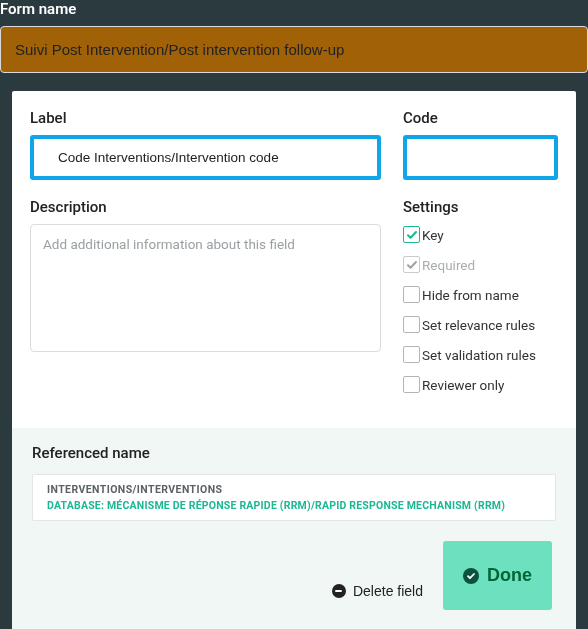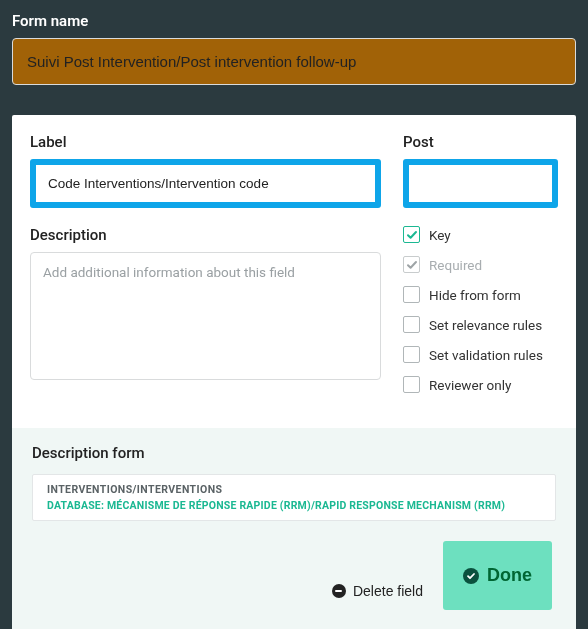--- a/index.html
+++ b/index.html
@@ -4,21 +4,20 @@
 <style>
   * { box-sizing: border-box; margin: 0; padding: 0; }
   body {
     font-family: -apple-system, BlinkMacSystemFont, "Segoe UI", Roboto, Helvetica, Arial, sans-serif;
     background: #2b3a3f;
     width: 588px;
     height: 629px;
     overflow: hidden;
   }
   .outer {
-    padding: 12px;
   }
   .form-name-label {
     color: #fff;
     font-weight: 600;
     font-size: 15px;
     margin-bottom: 8px;
   }
   .form-name-input {
     width: 100%;
     background: #a16207;
@@ -49,23 +48,23 @@
   .col-label { flex: 1; }
   .col-code  { width: 155px; }
   .field-label {
     font-size: 15px;
     color: #222;
     margin-bottom: 8px;
     font-weight: 500;
   }
   .text-input {
     width: 100%;
-    border: 6px solid #0ea5e9;
+    border: 4px solid #0ea5e9;
     border-radius: 3px;
-    padding: 11px 12px;
+    padding: 11px 24px;
     font-size: 13.5px;
     color: #222;
   }
   .row2 {
     display: flex;
     gap: 22px;
     margin-top: 18px;
   }
   .col-desc { flex: 1; }
   .col-settings { width: 155px; }
@@ -83,21 +82,21 @@
   .textarea::placeholder { color: #9aa0a3; }
   .settings-title {
     font-size: 15px;
     font-weight: 500;
     color: #222;
     margin-bottom: 10px;
   }
   .check-row {
     display: flex;
     align-items: center;
-    gap: 9px;
+    gap: 2px;
     margin-bottom: 13px;
     cursor: pointer;
   }
   .check-row.disabled { cursor: default; }
   .checkbox {
     width: 17px;
     height: 17px;
     border: 1.5px solid #b0b6b8;
     border-radius: 2px;
     display: inline-flex;
@@ -214,31 +213,32 @@
 </div>
 
 <div class="panel">
 
   <div class="row1">
     <div class="col-label">
       <div class="field-label">Label</div>
       <input class="text-input" type="text" value="Code Interventions/Intervention code" style="">
     </div>
     <div class="col-code">
-      <div class="field-label">Post</div>
+      <div class="field-label">Code</div>
       <input class="text-input" type="text" value="" style="">
     </div>
   </div>
 
   <div class="row2">
     <div class="col-desc">
       <div class="field-label">Description</div>
       <textarea class="textarea" placeholder="Add additional information about this field" style=""></textarea>
     </div>
     <div class="col-settings">
+      <div class="settings-title">Settings</div>
 
       <div class="check-row">
         <span class="checkbox checked-teal">
           <svg viewBox="0 0 12 12">
               <path d="M2 6.2 L4.6 8.8 L10 3" stroke="#1bb892" stroke-width="2" fill="none" stroke-linecap="round" stroke-linejoin="round"></path>
             </svg>
         </span>
         <span class="chk-label">Key</span>
       </div>
 
@@ -246,42 +246,42 @@
         <span class="checkbox">
           <svg viewBox="0 0 12 12">
               <path d="M2 6.2 L4.6 8.8 L10 3" stroke="#9ea4a6" stroke-width="2" fill="none" stroke-linecap="round" stroke-linejoin="round"></path>
             </svg>
         </span>
         <span class="chk-label">Required</span>
       </div>
 
       <div class="check-row">
         <span class="checkbox"></span>
-        <span class="chk-label">Hide from form</span>
+        <span class="chk-label">Hide from name</span>
       </div>
 
       <div class="check-row">
         <span class="checkbox"></span>
         <span class="chk-label">Set relevance rules</span>
       </div>
 
       <div class="check-row">
         <span class="checkbox"></span>
         <span class="chk-label">Set validation rules</span>
       </div>
 
       <div class="check-row">
         <span class="checkbox"></span>
         <span class="chk-label">Reviewer only</span>
       </div>
     </div>
   </div>
 
   <div class="referenced">
-    <div class="referenced-title">Description form</div>
+    <div class="referenced-title">Referenced name</div>
     <div class="ref-box">
       <div class="ref-line1">INTERVENTIONS/INTERVENTIONS</div>
       <div class="ref-line2">DATABASE: MÉCANISME DE RÉPONSE RAPIDE (RRM)/RAPID RESPONSE MECHANISM (RRM)</div>
     </div>
 
     <div class="footer">
       <button class="delete-btn">
         <span class="minus-circle"></span>
         <span>Delete field</span>
       </button>

